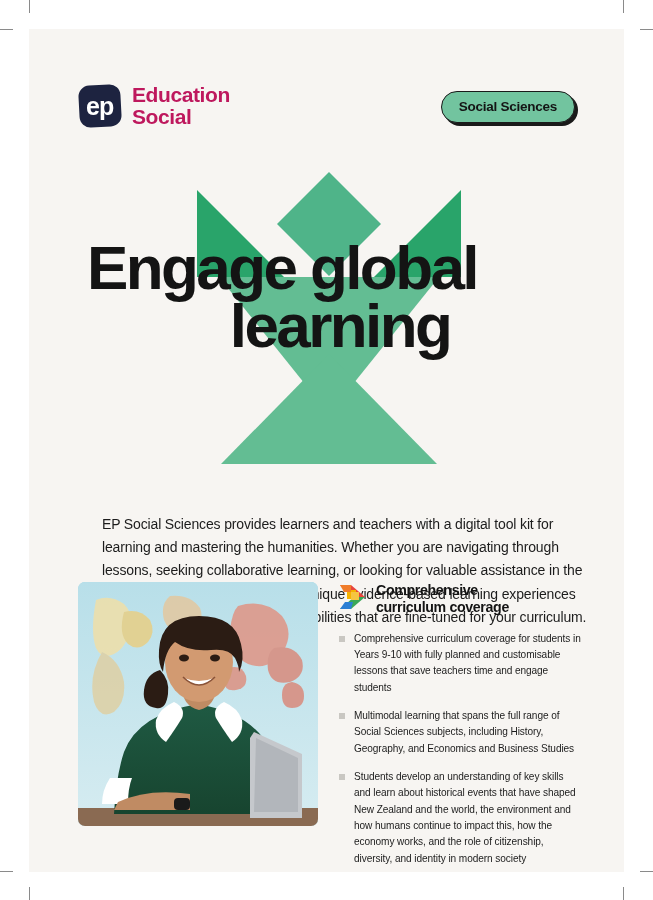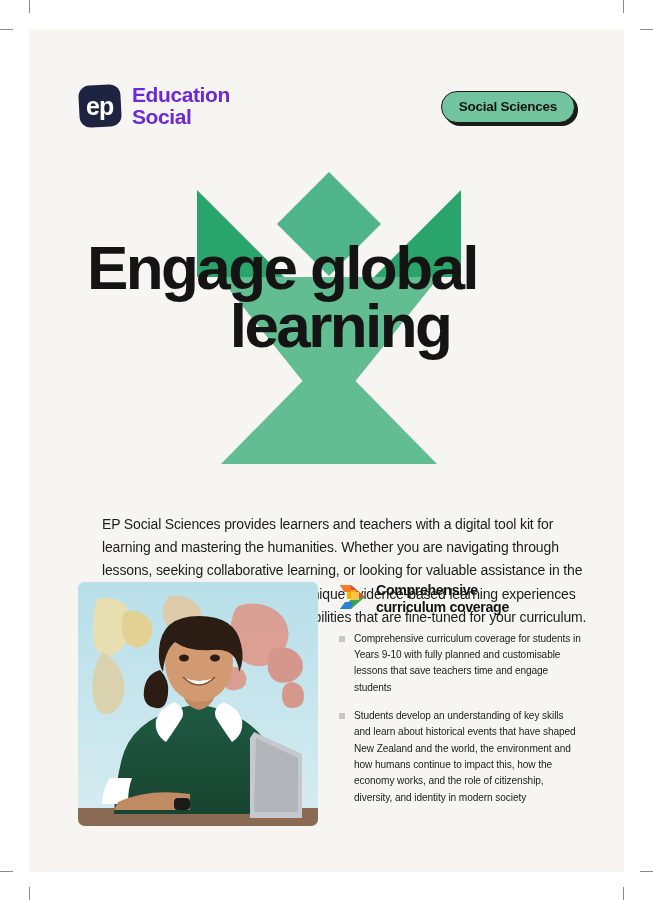--- a/index.html
+++ b/index.html
@@ -63,21 +63,21 @@
   .logo-mark span {
     color: #ffffff;
     font-size: 25px;
     font-weight: 700;
     letter-spacing: -1px;
     line-height: 1;
     transform: rotate(3deg);
     font-family: "Liberation Sans", sans-serif;
   }
   .logo-word {
-    color: #6d28d9;
+    color: #be185d;
     font-size: 21px;
     font-weight: 700;
     line-height: 1.07;
     letter-spacing: -0.4px;
   }
 
   .badge {
     position: absolute;
     right: 49px;
     top: 62px;
@@ -303,19 +303,20 @@
           <polygon points="12,9 20,9 20,17 12,17" fill="#f5c542"></polygon>
         </svg>
         <div class="feature-title">
           <div>Comprehensive</div>
           <div>curriculum coverage</div>
         </div>
       </div>
 
       <ul class="bullets">
         <li>Comprehensive curriculum coverage for students in Years 9-10 with fully planned and customisable lessons that save teachers time and engage students</li>
+        <li>Multimodal learning that spans the full range of Social Sciences subjects, including History, Geography, and Economics and Business Studies</li>
         <li>Students develop an understanding of key skills and learn about historical events that have shaped New Zealand and the world, the environment and how humans continue to impact this, how the economy works, and the role of citizenship, diversity, and identity in modern society</li>
       </ul>
 
     </div>
 
   </div>
 </div>
 
 </body></html>

